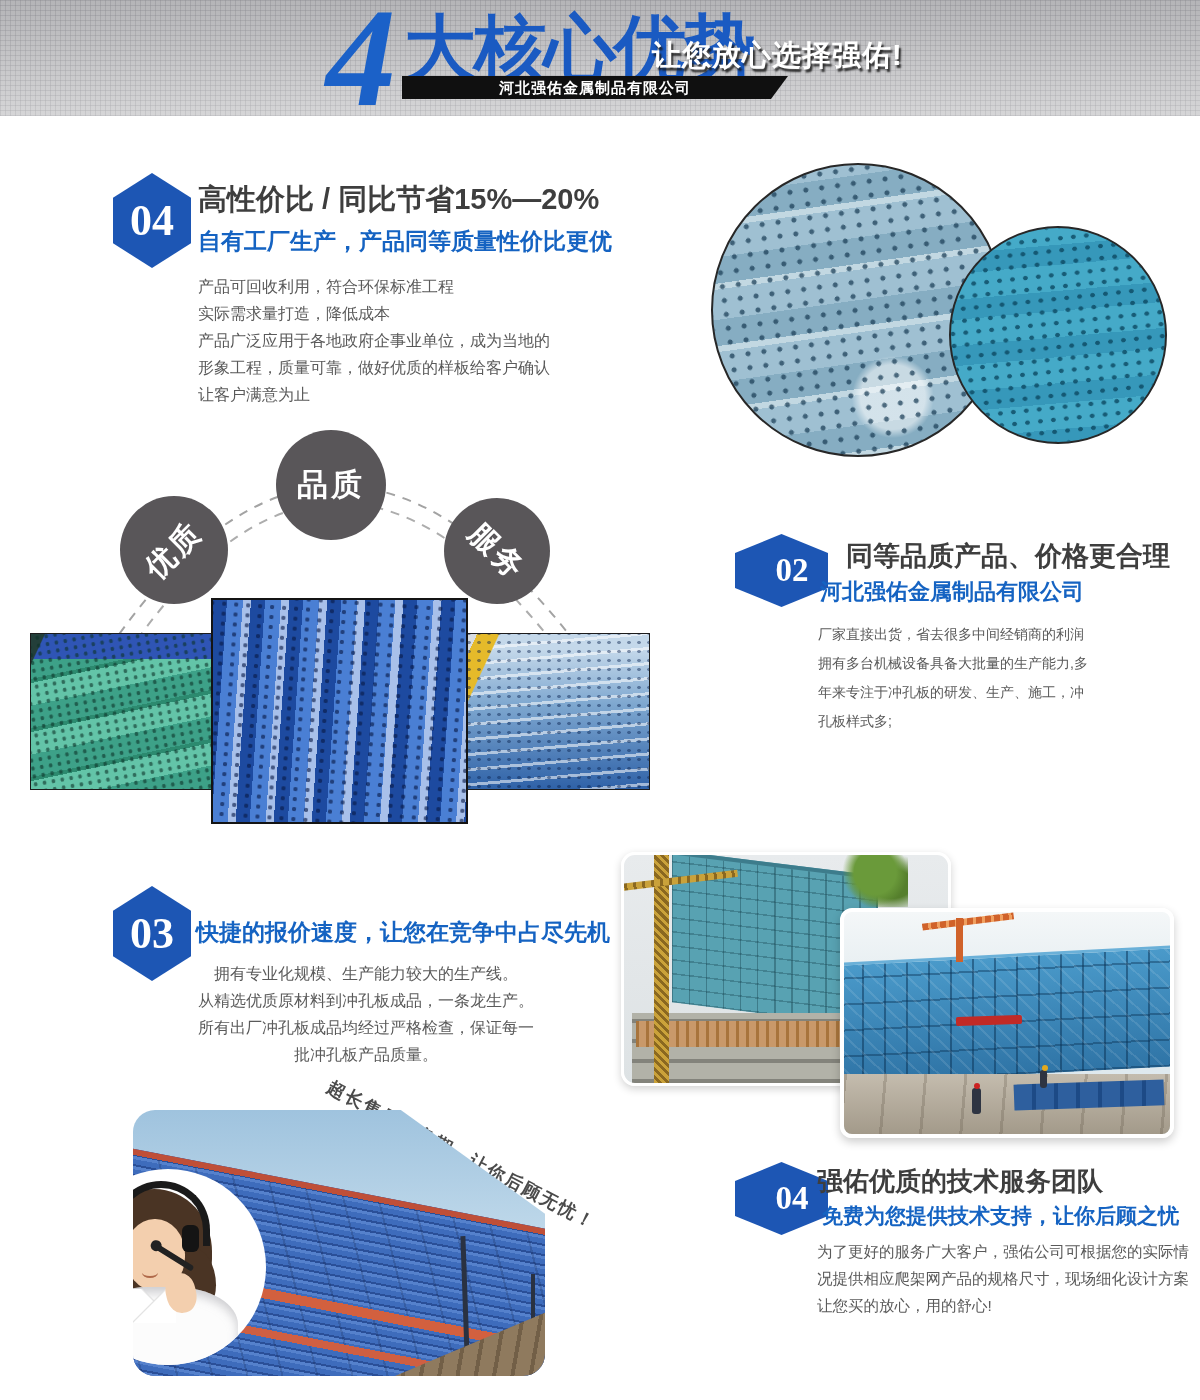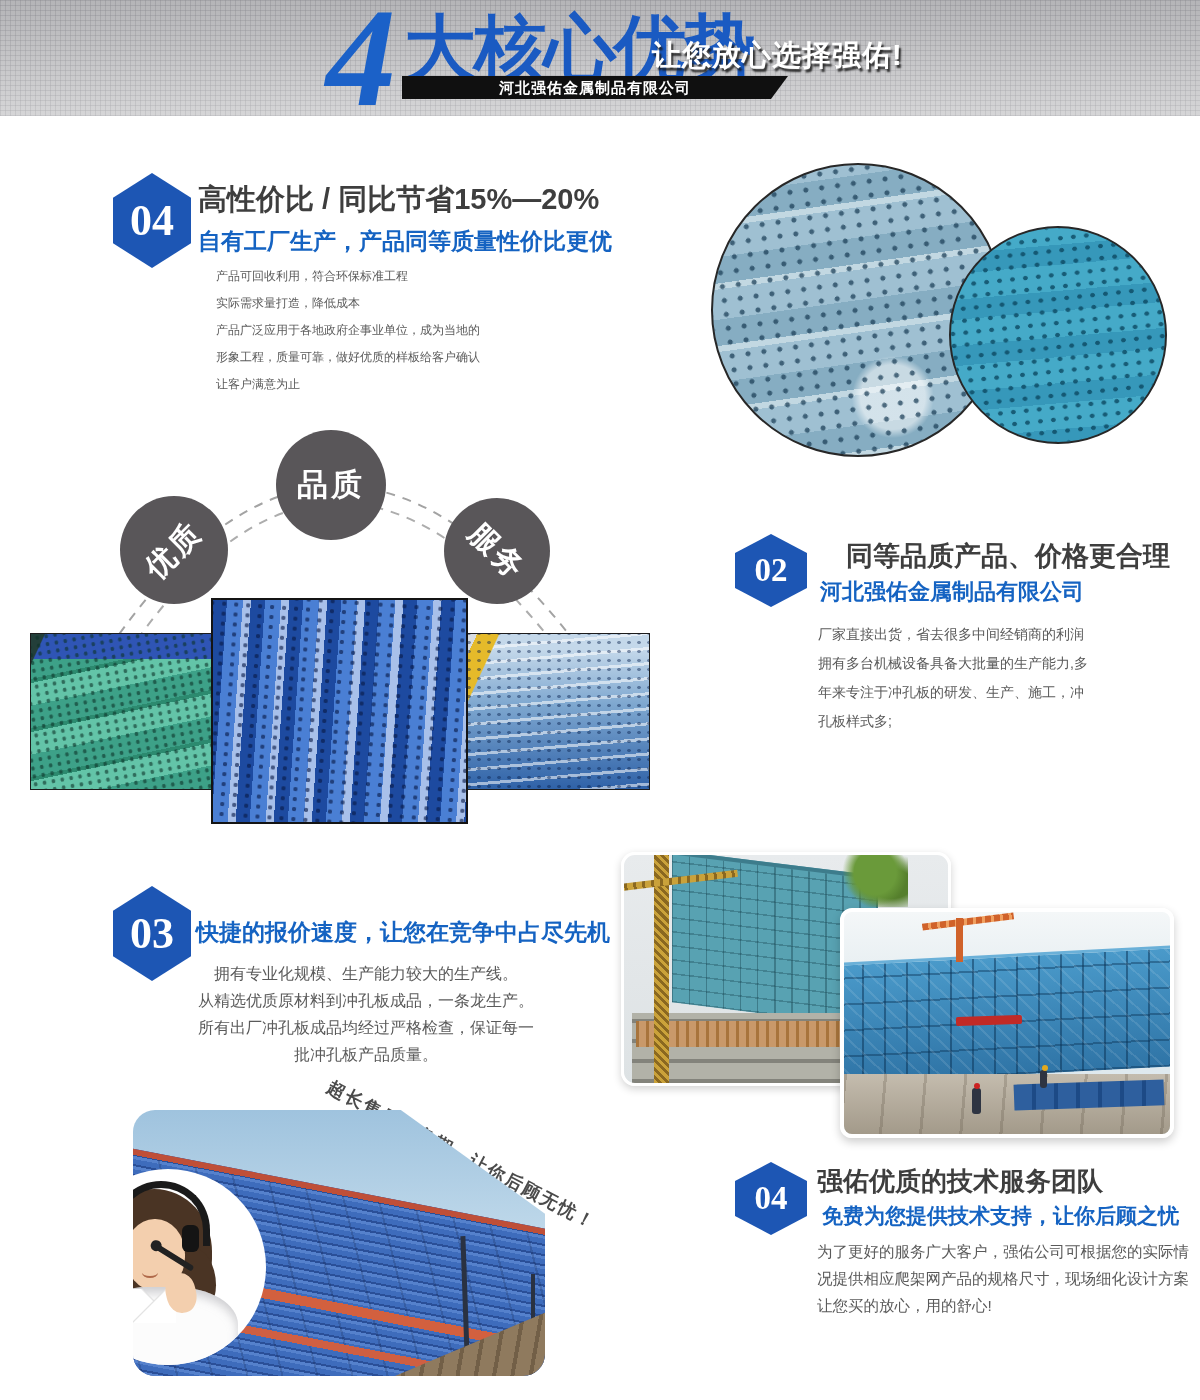--- a/index.html
+++ b/index.html
@@ -21,21 +21,21 @@
     letter-spacing:1px;white-space:nowrap;text-shadow:2px 3px 2px rgba(25,25,25,.9);}
   .company-band{position:absolute;left:402px;top:76px;width:386px;height:23px;background:#101010;
     clip-path:polygon(0 0,100% 0,calc(100% - 17px) 100%,0 100%);
     text-align:center;line-height:23px;font-size:15px;font-weight:bold;color:#ffffff;letter-spacing:1px;}
 
   
   .hex{position:absolute;background:#1d56b4;color:#fff;text-align:center;
     clip-path:polygon(50% 0,100% 26%,100% 74%,50% 100%,0 74%,0 26%);
     font-family:"Liberation Serif","DejaVu Serif",serif;font-weight:bold;}
   .hex.big{width:78px;height:95px;font-size:44px;line-height:95px;}
-  .hex.small{width:72px;height:73px;font-size:33px;line-height:73px;}
+  .hex.small{width:72px;height:73px;font-size:33px;line-height:73px;padding-left:21px;}
 
   .adv-title{position:absolute;font-weight:bold;color:#3e3e3e;white-space:nowrap;}
   .adv-subtitle{position:absolute;font-family:"Liberation Serif","DejaVu Serif",serif;
     font-weight:bold;color:#1563c2;white-space:nowrap;}
   .adv-body{position:absolute;color:#5a5a5a;}
   .adv-body div{white-space:nowrap;}
 
   
   .circle-photo{position:absolute;border-radius:50%;border:2px solid #272727;overflow:hidden;}
   .circle-photo .dots{position:absolute;inset:-20%;}
@@ -191,21 +191,21 @@
   <div class="circle-photo cp-big">
       <div class="dots"></div>
     </div>
   <div class="circle-photo cp-small">
       <div class="dots"></div>
     </div>
 
   <div class="hex big" style="left:113px;top:173px;">04</div>
   <div class="adv-title" style="left:198px;top:180px;font-size:29px;">高性价比 / 同比节省15%—20%</div>
   <div class="adv-subtitle" style="left:198px;top:226px;font-size:23px;">自有工厂生产，产品同等质量性价比更优</div>
-  <div class="adv-body" style="left:198px;top:263px;font-size:12px;line-height:27px;margin-left:18px;">
+  <div class="adv-body" style="left:198px;top:273px;font-size:16px;line-height:27px;">
     <div>产品可回收利用，符合环保标准工程</div>
     <div>实际需求量打造，降低成本</div>
     <div>产品广泛应用于各地政府企事业单位，成为当地的</div>
     <div>形象工程，质量可靠，做好优质的样板给客户确认</div>
     <div>让客户满意为止</div>
   </div>
 
   <svg class="dash-arc" width="560" height="280" viewBox="0 0 560 280">
     <path d="M 40 262 Q 272 -90 530 262" fill="none" stroke="#a3a3a3" stroke-width="2" stroke-dasharray="9 8"></path>
     <path d="M 58 268 Q 272 -62 512 268" fill="none" stroke="#adadad" stroke-width="2" stroke-dasharray="9 8"></path>

